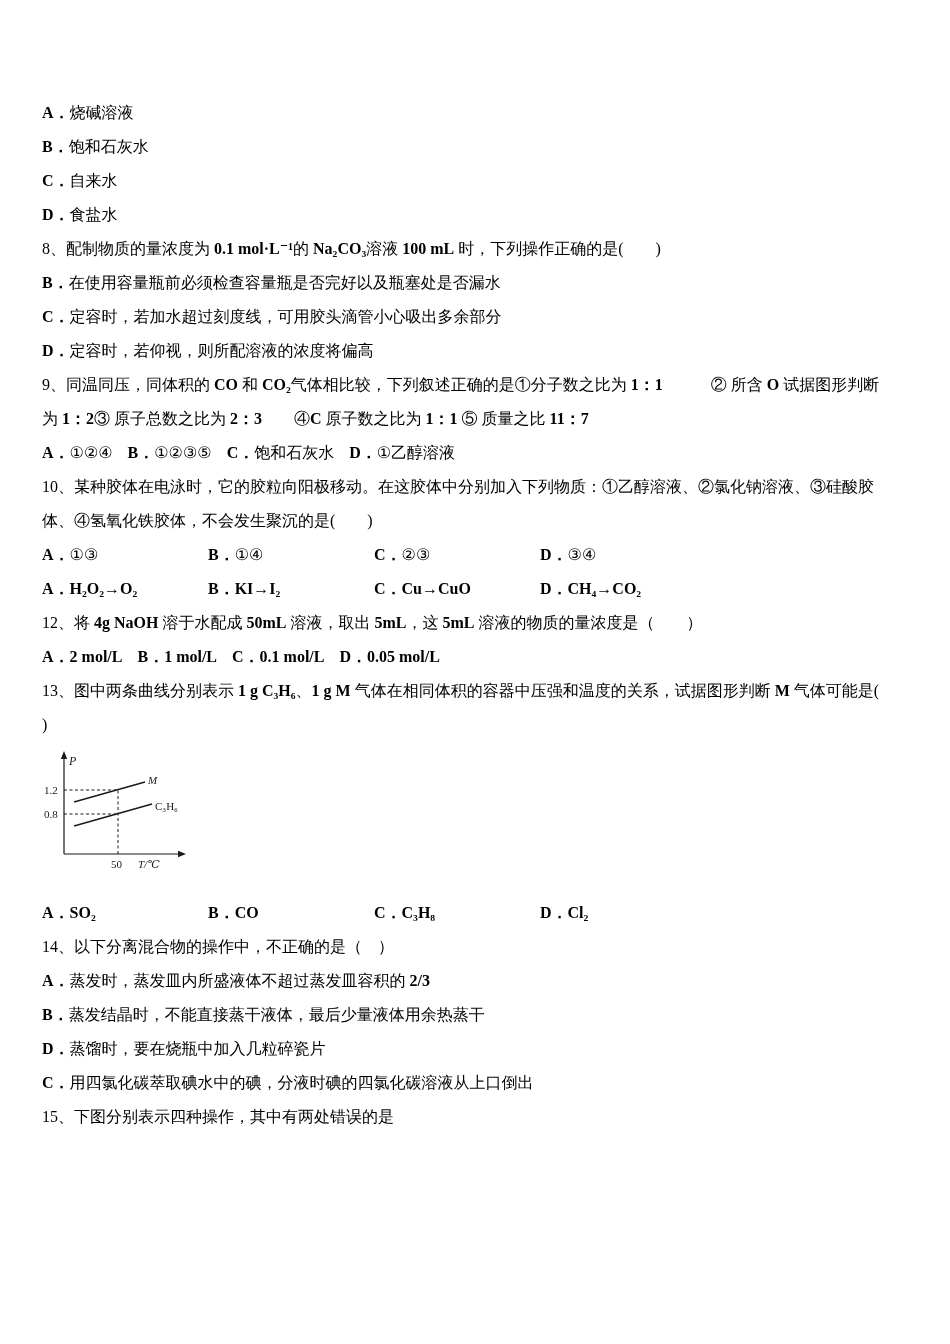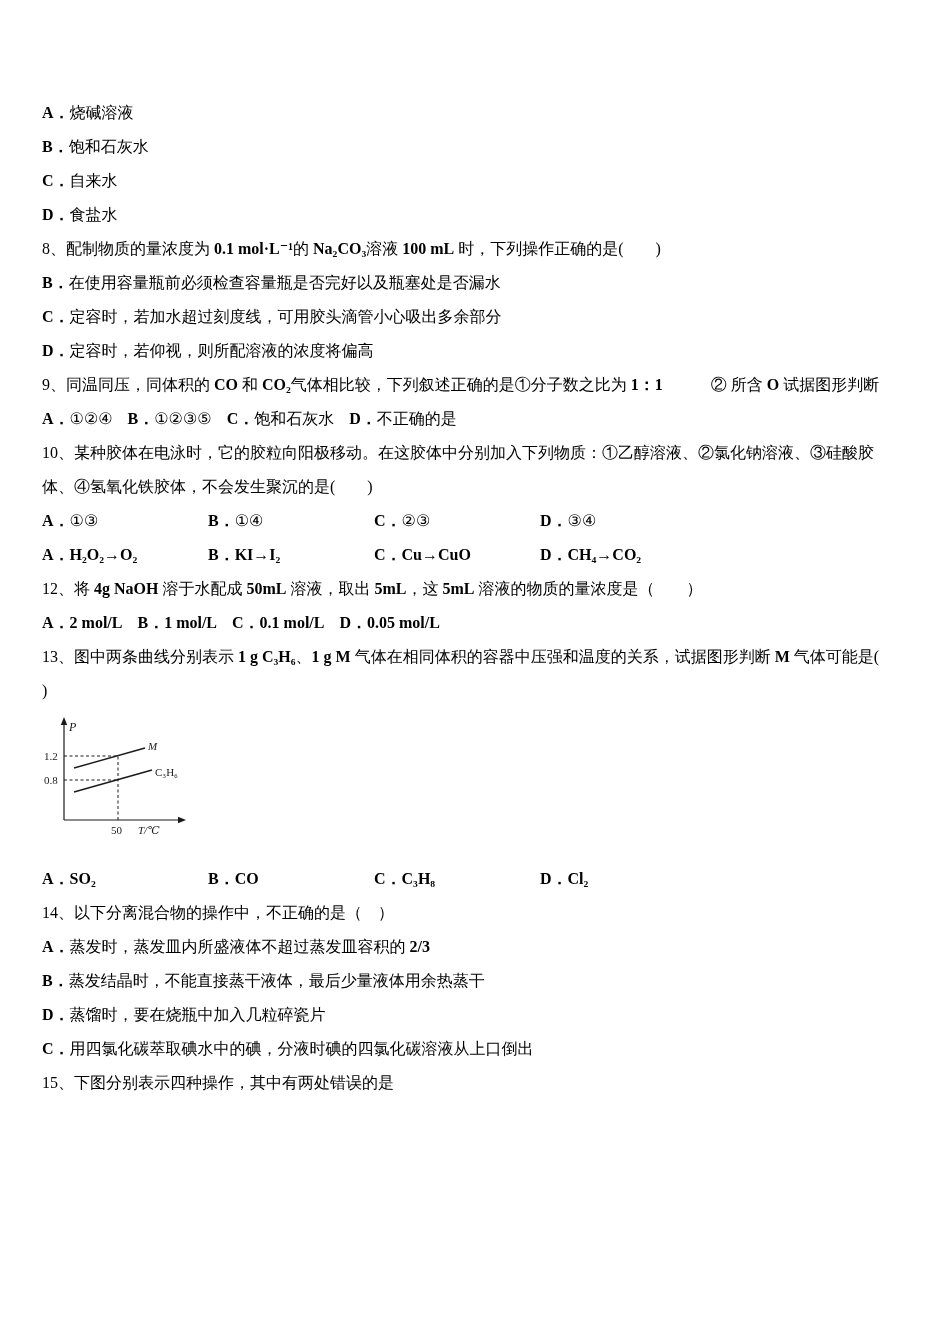--- a/index.html
+++ b/index.html
@@ -26,21 +26,22 @@
   <div>
       <div class="line opt"><span class="b">A．</span><span class="n">烧碱溶液</span></div>
       <div class="line opt"><span class="b">B．</span><span class="n">饱和石灰水</span></div>
       <div class="line opt"><span class="b">C．</span><span class="n">自来水</span></div>
       <div class="line opt"><span class="b">D．</span><span class="n">食盐水</span></div>
       <div class="line q"><span class="n">8、配制物质的量浓度为 </span><span class="b">0.1 mol·L⁻¹</span><span class="n">的 </span><span class="b">Na₂CO₃</span><span class="n">溶液 </span><span class="b">100 mL</span><span class="n"> 时，下列操作正确的是(　　)</span></div>
       <div class="line opt"><span class="b">B．</span><span class="n">在使用容量瓶前必须检查容量瓶是否完好以及瓶塞处是否漏水</span></div>
       <div class="line opt"><span class="b">C．</span><span class="n">定容时，若加水超过刻度线，可用胶头滴管小心吸出多余部分</span></div>
       <div class="line opt"><span class="b">D．</span><span class="n">定容时，若仰视，则所配溶液的浓度将偏高</span></div>
       <div class="line q"><span class="n">9、同温同压，同体积的 </span><span class="b">CO</span><span class="n"> 和 </span><span class="b">CO₂</span><span class="n">气体相比较，下列叙述正确的是①分子数之比为 </span><span class="b">1：1</span><span class="n">　　　② 所含 </span><span class="b">O</span><span class="n"> 试据图形判断</span></div>
-      <div class="line optrow-c"><span class="optcol"><span class="b">A．</span><span class="n">①②④</span></span><span class="optcol"><span class="b">B．</span><span class="n">①②③⑤</span></span><span class="optcol"><span class="b">C．</span><span class="n">饱和石灰水</span></span><span class="optcol"><span class="b">D．</span><span class="n">不正确的是</span></span></div>
+      <div class="line cont"><span class="n">为 </span><span class="b">1：2</span><span class="n">③ 原子总数之比为 </span><span class="b">2：3</span><span class="n">　　④</span><span class="b">C</span><span class="n"> 原子数之比为 </span><span class="b">1：1</span><span class="n"> ⑤ 质量之比 </span><span class="b">11：7</span></div>
+      <div class="line optrow-c"><span class="optcol"><span class="b">A．</span><span class="n">①②④</span></span><span class="optcol"><span class="b">B．</span><span class="n">①②③⑤</span></span><span class="optcol"><span class="b">C．</span><span class="n">饱和石灰水</span></span><span class="optcol"><span class="b">D．</span><span class="n">①乙醇溶液</span></span></div>
       <div class="line q"><span class="n">10、某种胶体在电泳时，它的胶粒向阳极移动。在这胶体中分别加入下列物质：①乙醇溶液、②氯化钠溶液、③硅酸胶</span></div>
       <div class="line cont"><span class="n">体、④氢氧化铁胶体，不会发生聚沉的是(　　)</span></div>
       <div class="line optrow"><span class="optcol"><span class="b">A．</span><span class="n">①③</span></span><span class="optcol"><span class="b">B．</span><span class="n">①④</span></span><span class="optcol"><span class="b">C．</span><span class="n">②③</span></span><span class="optcol"><span class="b">D．</span><span class="n">③④</span></span></div>
       <div class="line optrow"><span class="optcol"><span class="b">A．</span><span class="b">H₂O₂→O₂</span></span><span class="optcol"><span class="b">B．</span><span class="b">KI→I₂</span></span><span class="optcol"><span class="b">C．</span><span class="b">Cu→CuO</span></span><span class="optcol"><span class="b">D．</span><span class="b">CH₄→CO₂</span></span></div>
       <div class="line q"><span class="n">12、将 </span><span class="b">4g NaOH</span><span class="n"> 溶于水配成 </span><span class="b">50mL</span><span class="n"> 溶液，取出 </span><span class="b">5mL</span><span class="n">，这 </span><span class="b">5mL</span><span class="n"> 溶液的物质的量浓度是（　　）</span></div>
       <div class="line optrow-c"><span class="optcol"><span class="b">A．</span><span class="b">2 mol/L</span></span><span class="optcol"><span class="b">B．</span><span class="b">1 mol/L</span></span><span class="optcol"><span class="b">C．</span><span class="b">0.1 mol/L</span></span><span class="optcol"><span class="b">D．</span><span class="b">0.05 mol/L</span></span></div>
       <div class="line q"><span class="n">13、图中两条曲线分别表示 </span><span class="b">1 g C₃H₆</span><span class="n">、</span><span class="b">1 g M</span><span class="n"> 气体在相同体积的容器中压强和温度的关系，试据图形判断 </span><span class="b">M</span><span class="n"> 气体可能是(</span></div>
       <div class="line cont"><span class="n">)</span></div>
       <div class="chart-fig" style="display: block;">
   <svg width="152" height="134" viewBox="0 0 152 134">

